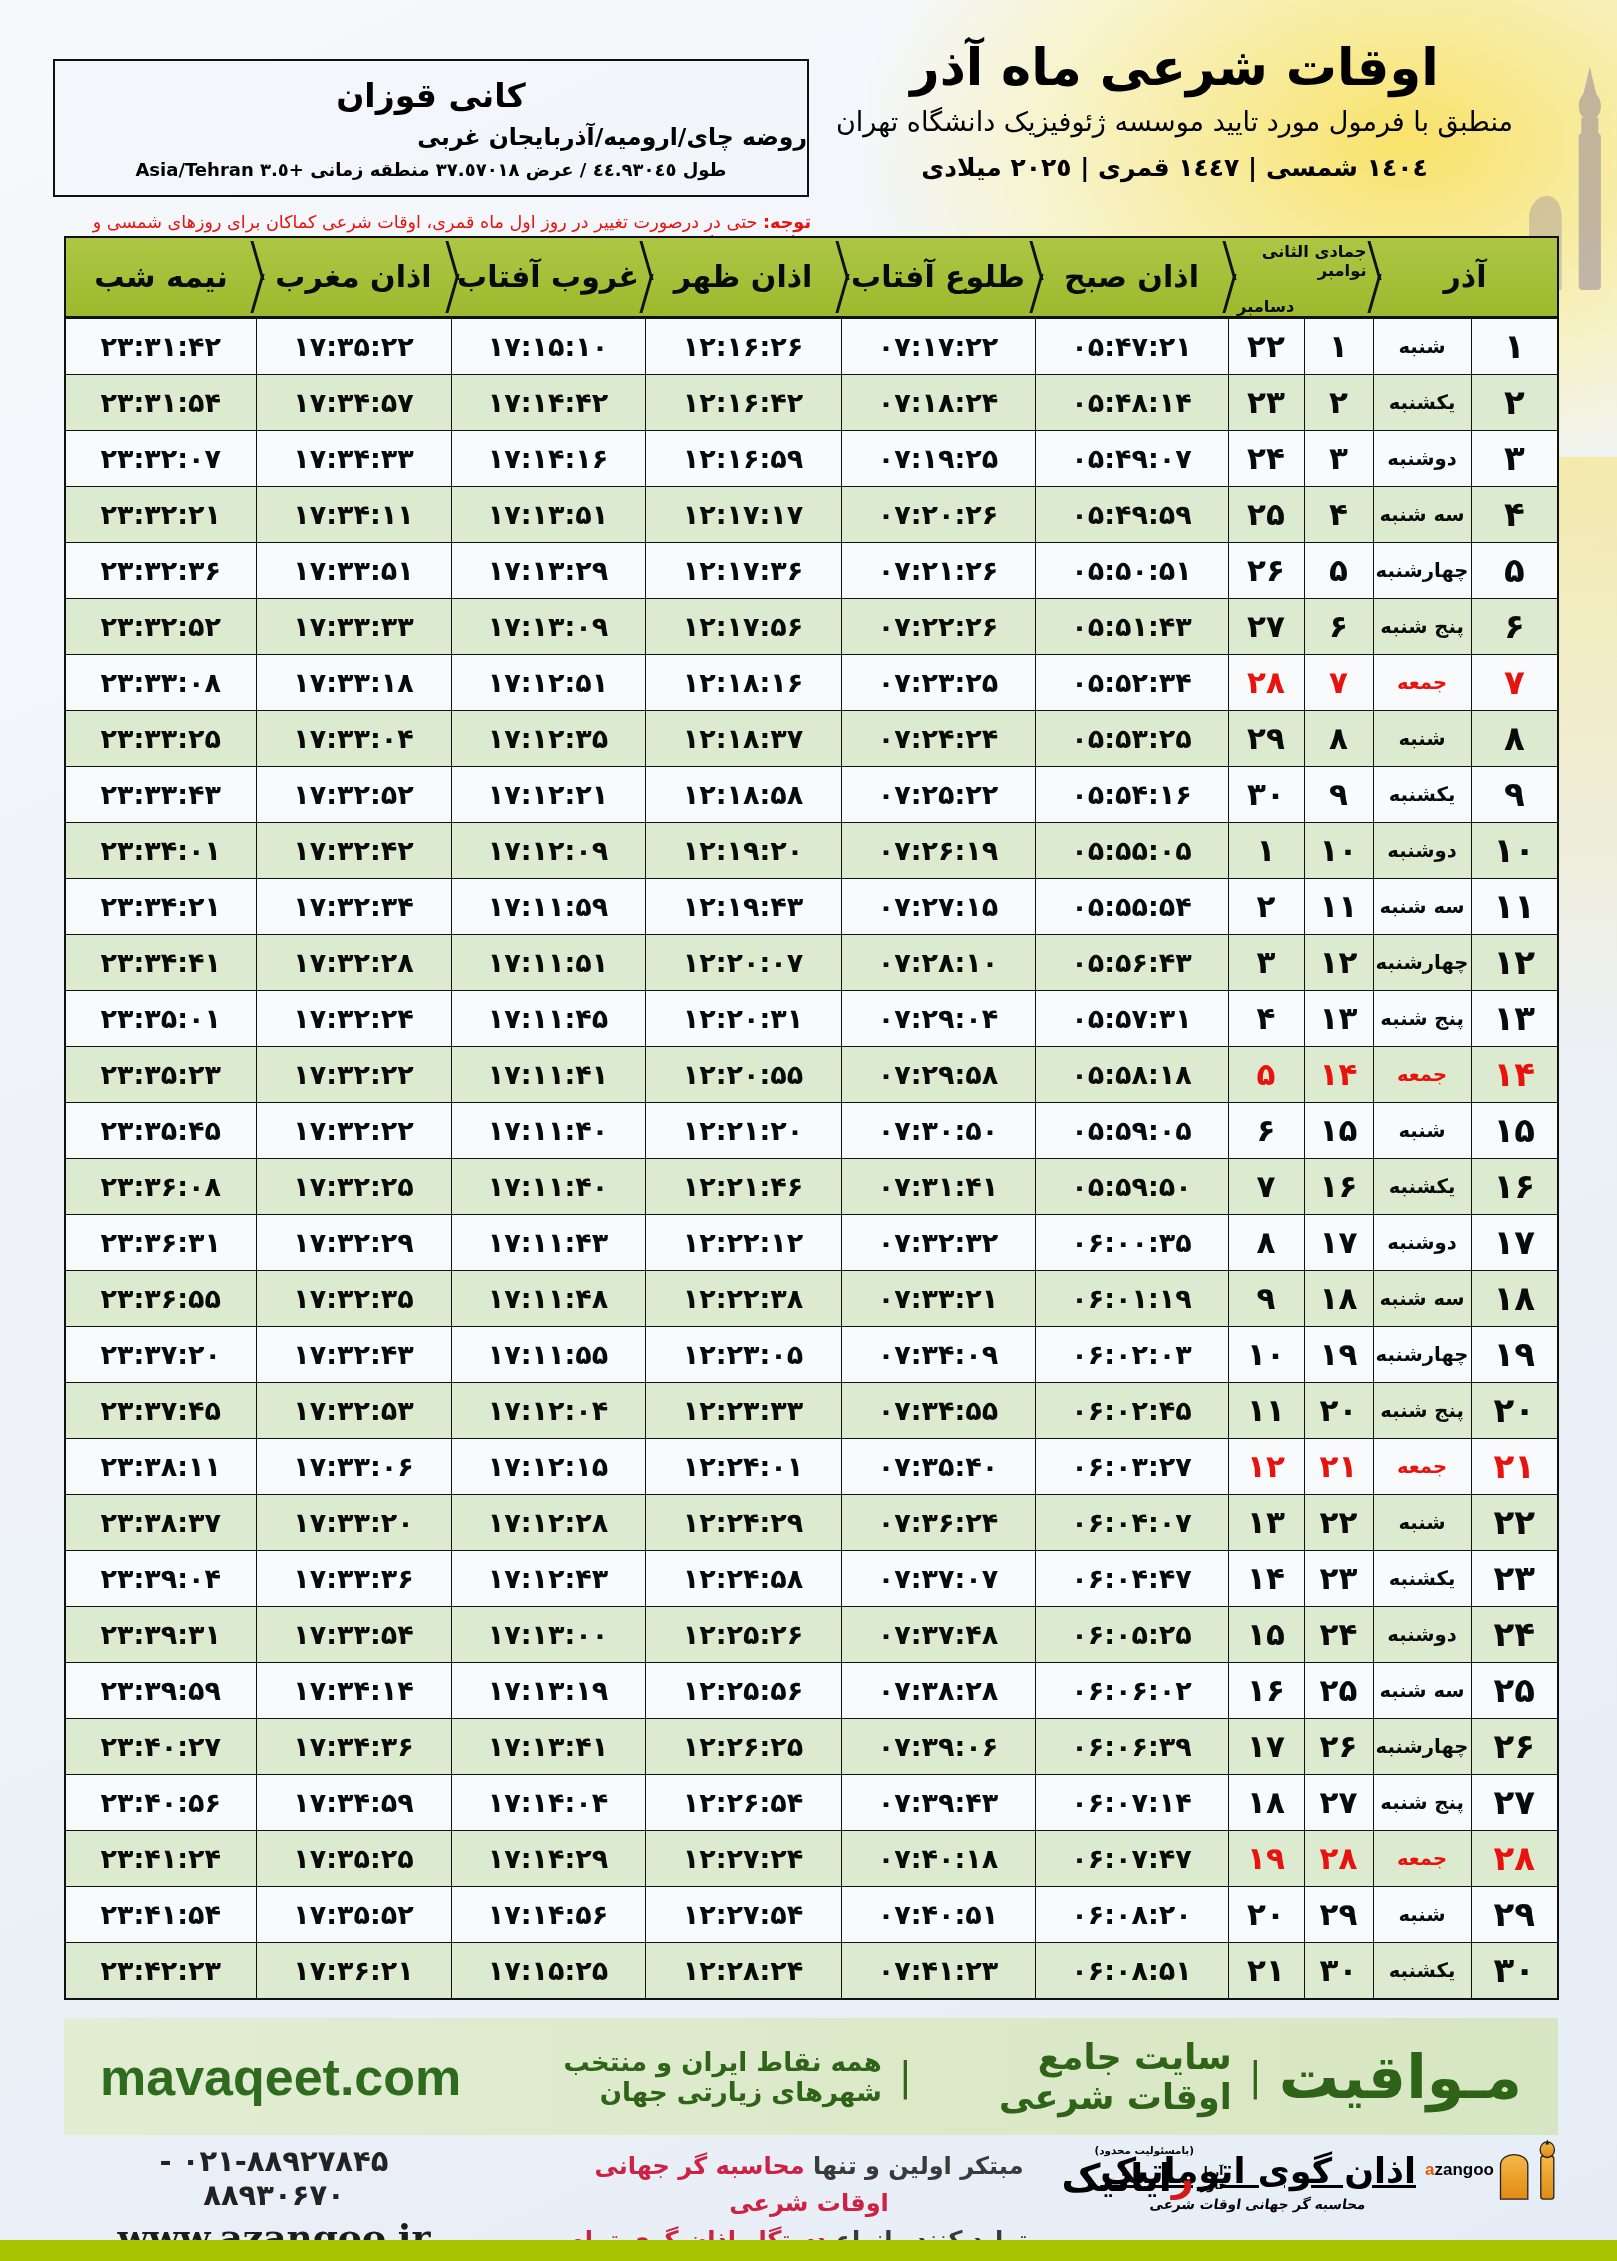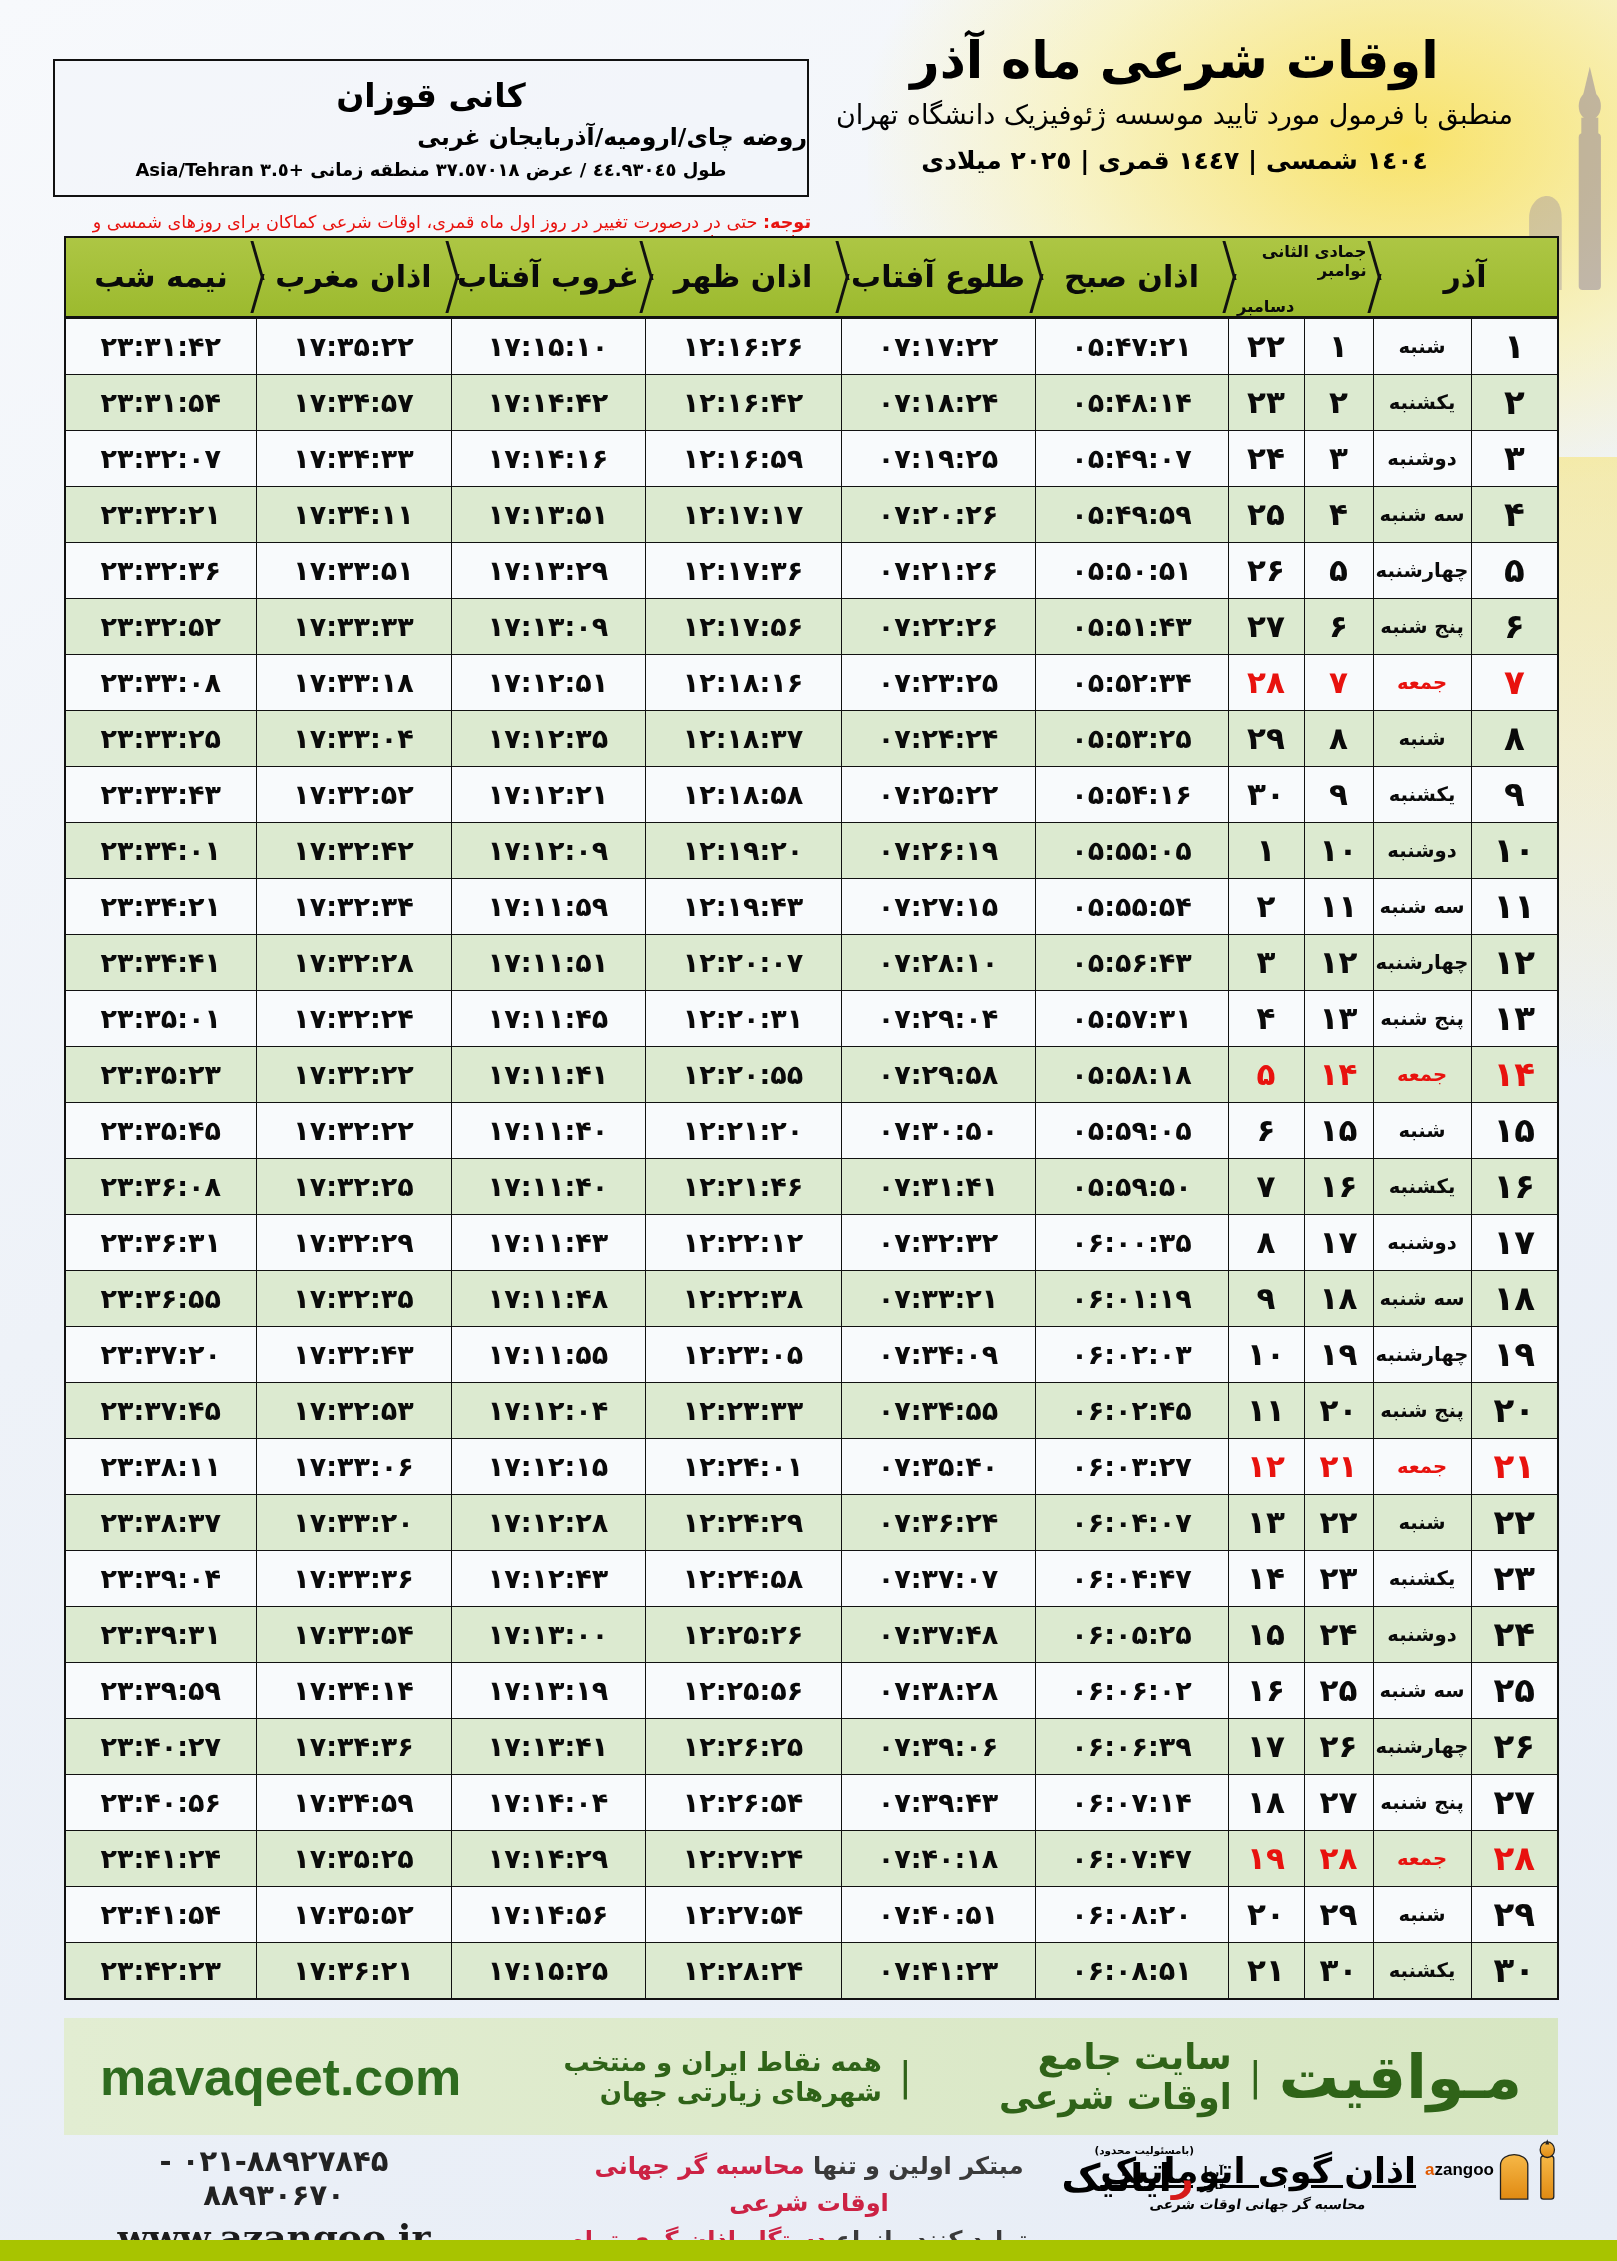--- a/index.html
+++ b/index.html
@@ -6,21 +6,21 @@
   .page{position:relative;width:1618px;height:2261px;overflow:hidden;
         background:linear-gradient(155deg,#f7f9fc 0%,#eef2f8 45%,#e7edf6 100%);
         font-family:"DejaVu Sans",sans-serif;direction:rtl;}
   
   .glow{position:absolute;top:-39px;right:0;width:750px;height:535px;pointer-events:none;
         background:radial-gradient(ellipse at 72% 34%,rgba(250,222,70,.8),rgba(252,240,150,.5) 45%,rgba(255,255,255,0) 72%);}
   .edge-tint{position:absolute;top:457px;right:0;width:72px;height:620px;pointer-events:none;
         background:linear-gradient(180deg,rgba(248,226,100,.5),rgba(248,226,100,0));}
   .dome-art{position:absolute;top:55px;right:3.9px;opacity:.5;pointer-events:none;}
   
-  .title-block{position:absolute;top:29px;left:819px;width:711px;text-align:center;color:#000;}
+  .title-block{position:absolute;top:36px;left:819px;width:711px;text-align:center;color:#000;}
   .title-block .t1{font-size:51px;font-weight:800;line-height:1.25;}
   .title-block .t2{font-size:27px;font-weight:400;margin-top:6.5px;}
   .title-block .t3{font-size:25px;font-weight:700;margin-top:15.7px;}
   .loc-box{position:absolute;top:59px;left:53px;width:752px;height:134px;border:2px solid #111;
            background:rgba(240,244,250,.55);text-align:center;display:flex;flex-direction:column;justify-content:center;gap:7.8px;}
   .loc-box .l1{font-size:33px;font-weight:800;}
   .loc-box .l2{font-size:23.5px;font-weight:600;text-align:right;}
   .loc-box .l3{font-size:18px;font-weight:700;}
   .note{position:absolute;top:212px;left:46px;width:765px;font-size:17.6px;color:#e8120e;text-align:right;}
   .note b{font-weight:800;margin-top:42px;}

